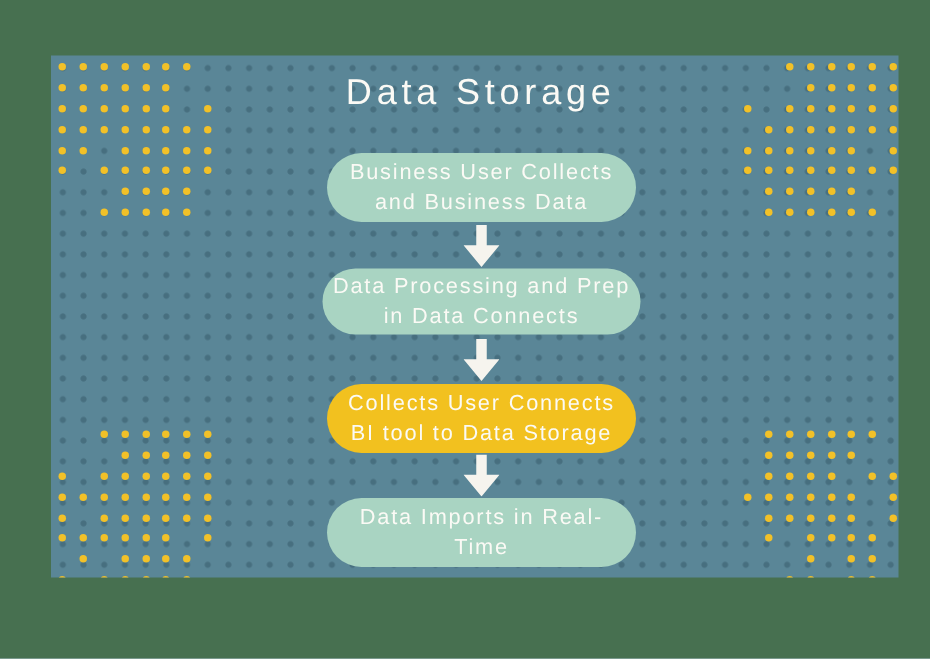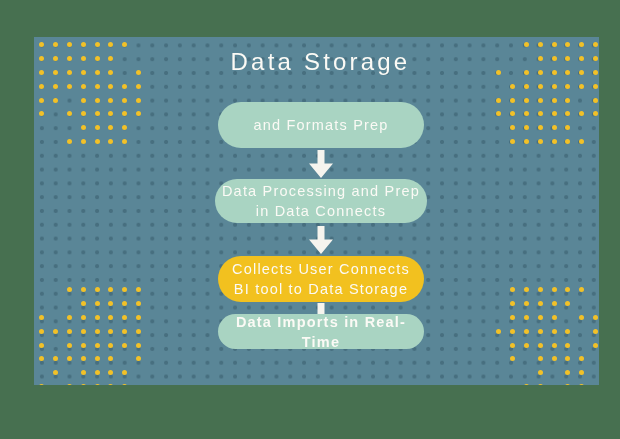--- a/index.html
+++ b/index.html
@@ -68,21 +68,21 @@
     font-size: 14.5px;
     font-weight: 500;
     letter-spacing: 1.2px;
     line-height: 20px;
   }
   .step.mint   { background: var(--mint, #a9d4c2); }
   .step.yellow { background: var(--yellow, #f2c11f); }
   .step-1 { top: 65px;  height: 46px; }
   .step-2 { top: 142px; height: 44px; width: 212px; }
   .step-3 { top: 219px; height: 46px; }
-  .step-4 { top: 277px; height: 35px; font-weight: bold; }
+  .step-4 { top: 295px; height: 46px; }
   .arrow {
     position: absolute;
     left: 287px;
     transform: translateX(-50%);
     width: 24px;
     height: 28px;
   }
   .arrow-1 { top: 113px; }
   .arrow-2 { top: 189px; }
   .arrow-3 { top: 266px; }
@@ -295,21 +295,22 @@
         <span class="ydot" style="left: 87.2px; top: 87.2px;"></span>
         <span class="ydot" style="left: 32px; top: 101px;"></span>
         <span class="ydot" style="left: 45.8px; top: 101px;"></span>
         <span class="ydot" style="left: 73.4px; top: 101px;"></span>
         <span class="ydot" style="left: 87.2px; top: 101px;"></span>
       </div>
 
     <h1 class="title">Data Storage</h1>
 
     <div class="step mint step-1">
-      <span>and Formats Prep</span>
+      <span>Business User Collects</span>
+      <span>and Business Data</span>
     </div>
 
     <div class="arrow arrow-1">
       <svg viewBox="0 0 24 28" xmlns="http://www.w3.org/2000/svg">
           <path d="M8.5 0 h7 v13.5 h8.5 L12 28 L0 13.5 h8.5 Z"></path>
         </svg>
     </div>
 
     <div class="step mint step-2">
       <span>Data Processing and Prep</span>

